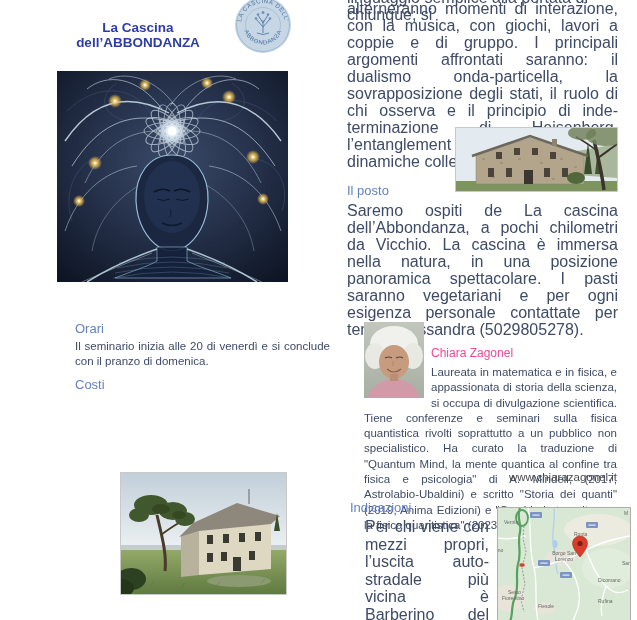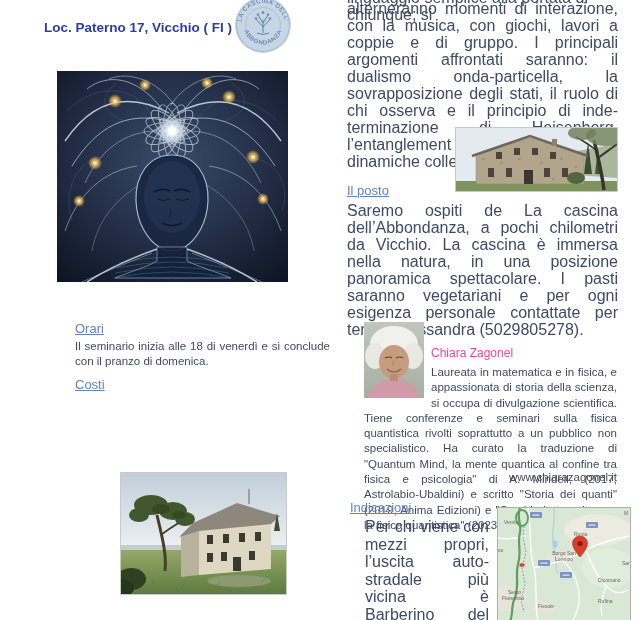--- a/index.html
+++ b/index.html
@@ -7,41 +7,41 @@
   #page {
     position:relative; width:637px; height:620px; background:#ffffff;
     overflow:hidden; font-family:"Liberation Sans", sans-serif;
   }
   .abs { position:absolute; }
   
   .title {
     left:40px; top:20px; width:196px; text-align:center;
     color:#2c3da4; font-weight:bold; font-size:13.5px; line-height:15px;
   }
-  .h-blue { color:#6282c4; font-size:13px; line-height:15px;text-decoration:underline; }
+  .h-blue { color:#6282c4; font-size:13px; line-height:15px; }
   .body-l {
     color:#3e4a66; font-size:11.5px; line-height:15.2px; text-align:justify;
   }
   .body-r {
     color:#3e4a66; font-size:16px; line-height:17px; text-align:justify;
   }
   .name-gray { color:#ec4899; font-size:12px;margin-top:24px; }
   .website { color:#4a4a4a; font-size:11.5px; text-align:right; }
   .photo-frame { border:1px solid #c9c9c9; }
   .bio-photo { float:left; width:60px; height:76px; margin:2px 7px 3px 0; }
   svg { display:block; }
   .map-label { font-size:5px; fill:#646b64; font-family:"Liberation Sans",sans-serif; }
 </style>
 </head>
 <body>
 
 <div id="page">
 
   <div class="abs title">
-    <div>Loc. Paterno 17, Vicchio ( FI )</div>
+    <div>La Cascina dell’ABBONDANZA</div>
   </div>
 
   <div class="abs" style="left:234px; top:-4px; width:58px; height:58px;">
     <svg width="58" height="58" viewBox="0 0 58 58">
       <circle cx="29" cy="29" r="28" fill="#bccfe0" opacity="0.85"></circle>
       <circle cx="29" cy="29" r="26.5" fill="none" stroke="#8aa8c6" stroke-width="0.8" opacity="0.8"></circle>
       <circle cx="29" cy="29" r="17.5" fill="none" stroke="#8aa8c6" stroke-width="0.6" opacity="0.8"></circle>
       <defs>
         <path id="arcTop" d="M 7,29 A 22,22 0 0 1 51,29"></path>
         <path id="arcBot" d="M 9.5,29 A 19.5,19.5 0 0 0 48.5,29"></path>
@@ -174,21 +174,21 @@
       <g stroke="#cfe6f4" fill="none">
         <path d="M100,178 C80,185 55,195 30,211" stroke-width="1.5" opacity="0.8"></path>
         <path d="M130,178 C150,185 175,195 200,211" stroke-width="1.5" opacity="0.8"></path>
         <path d="M95,182 C70,192 45,202 25,211" stroke-width="0.8" opacity="0.5"></path>
         <path d="M135,182 C160,192 185,202 205,211" stroke-width="0.8" opacity="0.5"></path>
       </g>
     </svg>
   </div>
 
   <div class="abs h-blue" style="left:75px; top:321px;">Orari</div>
-  <div class="abs body-l" style="left:75px; top:339px; width:255px;">Il seminario inizia alle 18 di venerdì e si conclude con il pranzo di domenica.</div>
+  <div class="abs body-l" style="left:75px; top:339px; width:255px;">Il seminario inizia alle 20 di venerdì e si conclude con il pranzo di domenica.</div>
 
   <div class="abs h-blue" style="left:75px; top:377px;">Costi</div>
 
   <div class="abs photo-frame" style="left:120px; top:472px; width:167px; height:123px;">
     <svg width="165" height="121" viewBox="0 0 165 121">
       <defs>
         <linearGradient id="sky1" x1="0" y1="0" x2="0" y2="1">
           <stop offset="0%" stop-color="#c2cfd9"></stop>
             <stop offset="100%" stop-color="#edf1f3"></stop>
         </linearGradient>

